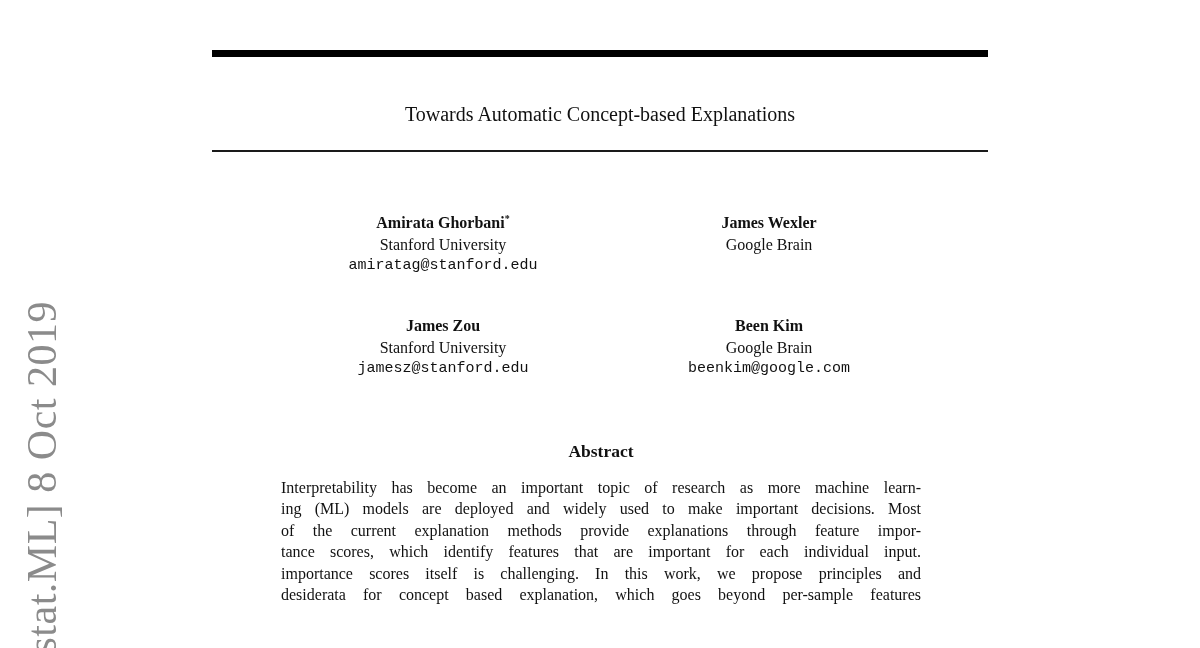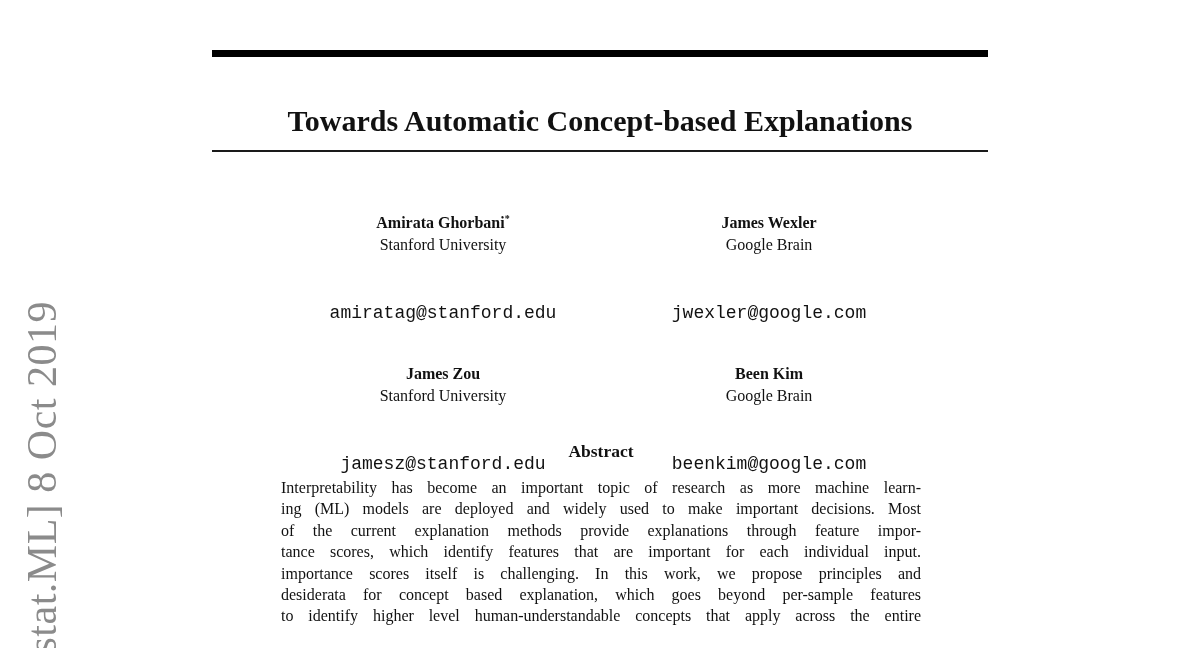--- a/index.html
+++ b/index.html
@@ -43,22 +43,22 @@
     width: 776px;
     height: 2px;
     background: #1a1a1a;
   }
   .paper-title {
     position: absolute;
     left: 212px;
     top: 83px;
     width: 776px;
     text-align: center;
-    font-size: 30px;
-    font-weight: bold;
+    font-size: 20px;
+    font-weight: normal;
     line-height: 36px;
     color: #111111;
   }
   .authors-grid {
     position: absolute;
     left: 280px;
     top: 208px;
     width: 652px;
     display: grid;
     grid-template-columns: 1fr 1fr;
@@ -71,23 +71,22 @@
   }
   .author-name {
     font-weight: bold;
   }
   .author-name sup {
     font-size: 10px;
     font-weight: bold;
   }
   .author-email {
     font-family: "Liberation Mono", monospace;
-    font-size: 18px;
+    font-size: 15px;
     letter-spacing: 0px;
-    margin-top: 48px;
   }
   .abstract-heading {
     position: absolute;
     left: 281px;
     top: 429px;
     width: 640px;
     text-align: center;
     font-size: 17.5px;
     font-weight: bold;
     margin-top: 12px;
@@ -124,21 +123,20 @@
 
   <div class="authors-grid">
     <div class="author-cell">
       <div class="author-name"><span>Amirata Ghorbani</span><sup>*</sup></div>
       <div class="author-affil">Stanford University</div>
       <div class="author-email">amiratag@stanford.edu</div>
     </div>
     <div class="author-cell">
       <div class="author-name"><span>James Wexler</span><sup></sup></div>
       <div class="author-affil">Google Brain</div>
-      <div class="author-email">jwexler@google.com</div>
     </div>
     <div class="author-cell">
       <div class="author-name"><span>James Zou</span><sup></sup></div>
       <div class="author-affil">Stanford University</div>
       <div class="author-email">jamesz@stanford.edu</div>
     </div>
     <div class="author-cell">
       <div class="author-name"><span>Been Kim</span><sup></sup></div>
       <div class="author-affil">Google Brain</div>
       <div class="author-email">beenkim@google.com</div>
@@ -147,16 +145,15 @@
 
   <div class="abstract-heading">Abstract</div>
 
   <div class="abstract-body">
       <div class="abs-line"><span>Interpretability has become an important topic of research as more machine learn-</span></div>
       <div class="abs-line"><span>ing (ML) models are deployed and widely used to make important decisions. Most</span></div>
       <div class="abs-line"><span>of the current explanation methods provide explanations through feature impor-</span></div>
       <div class="abs-line"><span>tance scores, which identify features that are important for each individual input.</span></div>
       <div class="abs-line"><span>importance scores itself is challenging. In this work, we propose principles and</span></div>
       <div class="abs-line"><span>desiderata for </span><span class="it">concept</span><span> based explanation, which goes beyond per-sample features</span></div>
-      <div class="abs-line"><span>to identify higher level human-understandable concepts that apply across the entire</span></div>
     </div>
 
 </div>
 
 </body></html>

